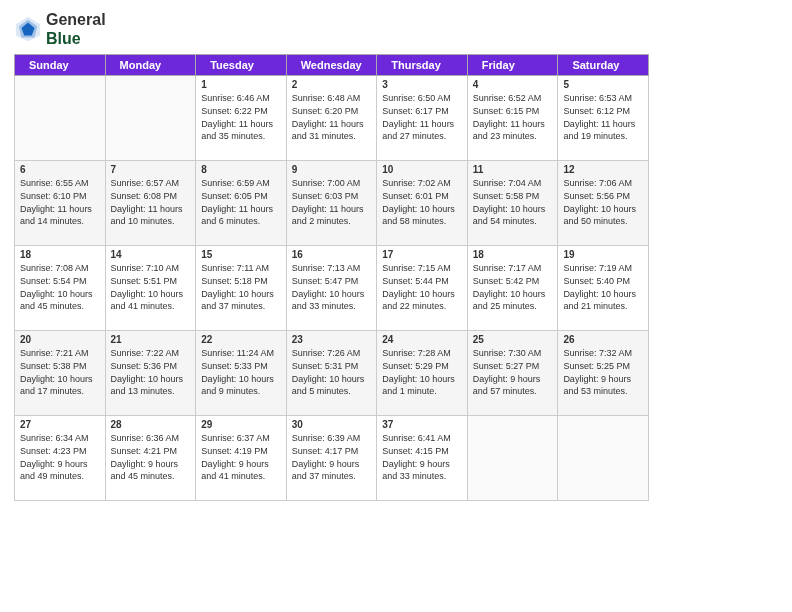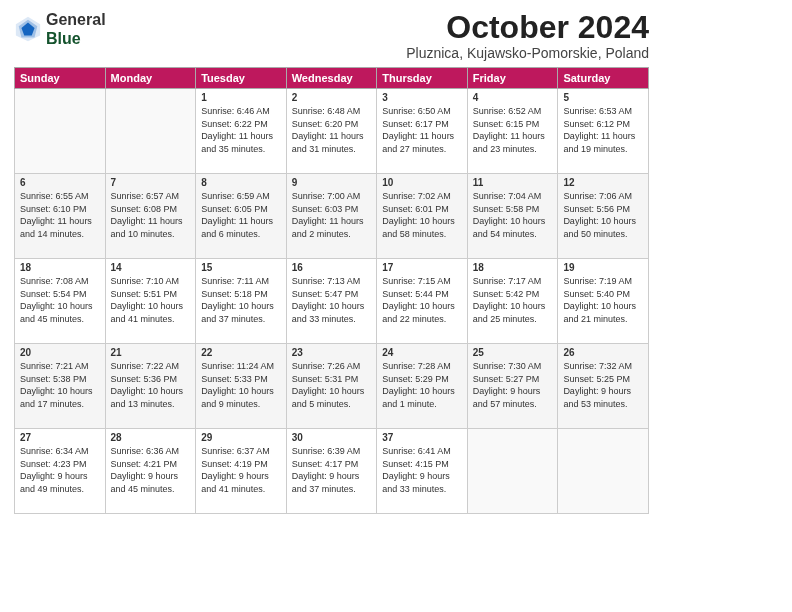--- a/index.html
+++ b/index.html
@@ -49,25 +49,25 @@
     .location-title {
       font-size: 14px;
       color: #444;
     }
     table {
       width: 100%;
       border-collapse: collapse;
       table-layout: fixed;
     }
     thead th {
-      background-color: #be185d;
+      background-color: #6d28d9;
       color: #fff;
       font-size: 11px;
       font-weight: bold;
-      padding: 4px 5px;
+      padding: 4px 14px;
       text-align: left;
       border: 1px solid #aaa;
     }
     tbody td {
       border: 1px solid #ccc;
       vertical-align: top;
       padding: 3px 5px;
       font-size: 9px;
       color: #333;
       height: 85px;
@@ -101,24 +101,20 @@
       <svg class="logo-icon" viewBox="0 0 30 30">
         <polygon points="15,2 28,10 28,22 15,28 2,22 2,10" fill="#1565c0" opacity="0.15"></polygon>
         <polygon points="15,5 25,12 22,24 8,24 5,12" fill="#1565c0" opacity="0.3"></polygon>
         <polygon points="15,8 22,14 19,22 11,22 8,14" fill="#1565c0"></polygon>
       </svg>
       <div class="logo-text">
         <span class="logo-general">General</span><br>
         <span class="logo-blue">Blue</span>
       </div>
     </div>
-    <div class="title-block">
-      <div class="month-title">October 2024</div>
-      <div class="location-title">Pluznica, Kujawsko-Pomorskie, Poland</div>
-    </div>
   </div>
 
   <table>
     <thead>
       <tr>
         <th>Sunday</th>
         <th>Monday</th>
         <th>Tuesday</th>
         <th>Wednesday</th>
         <th>Thursday</th>

